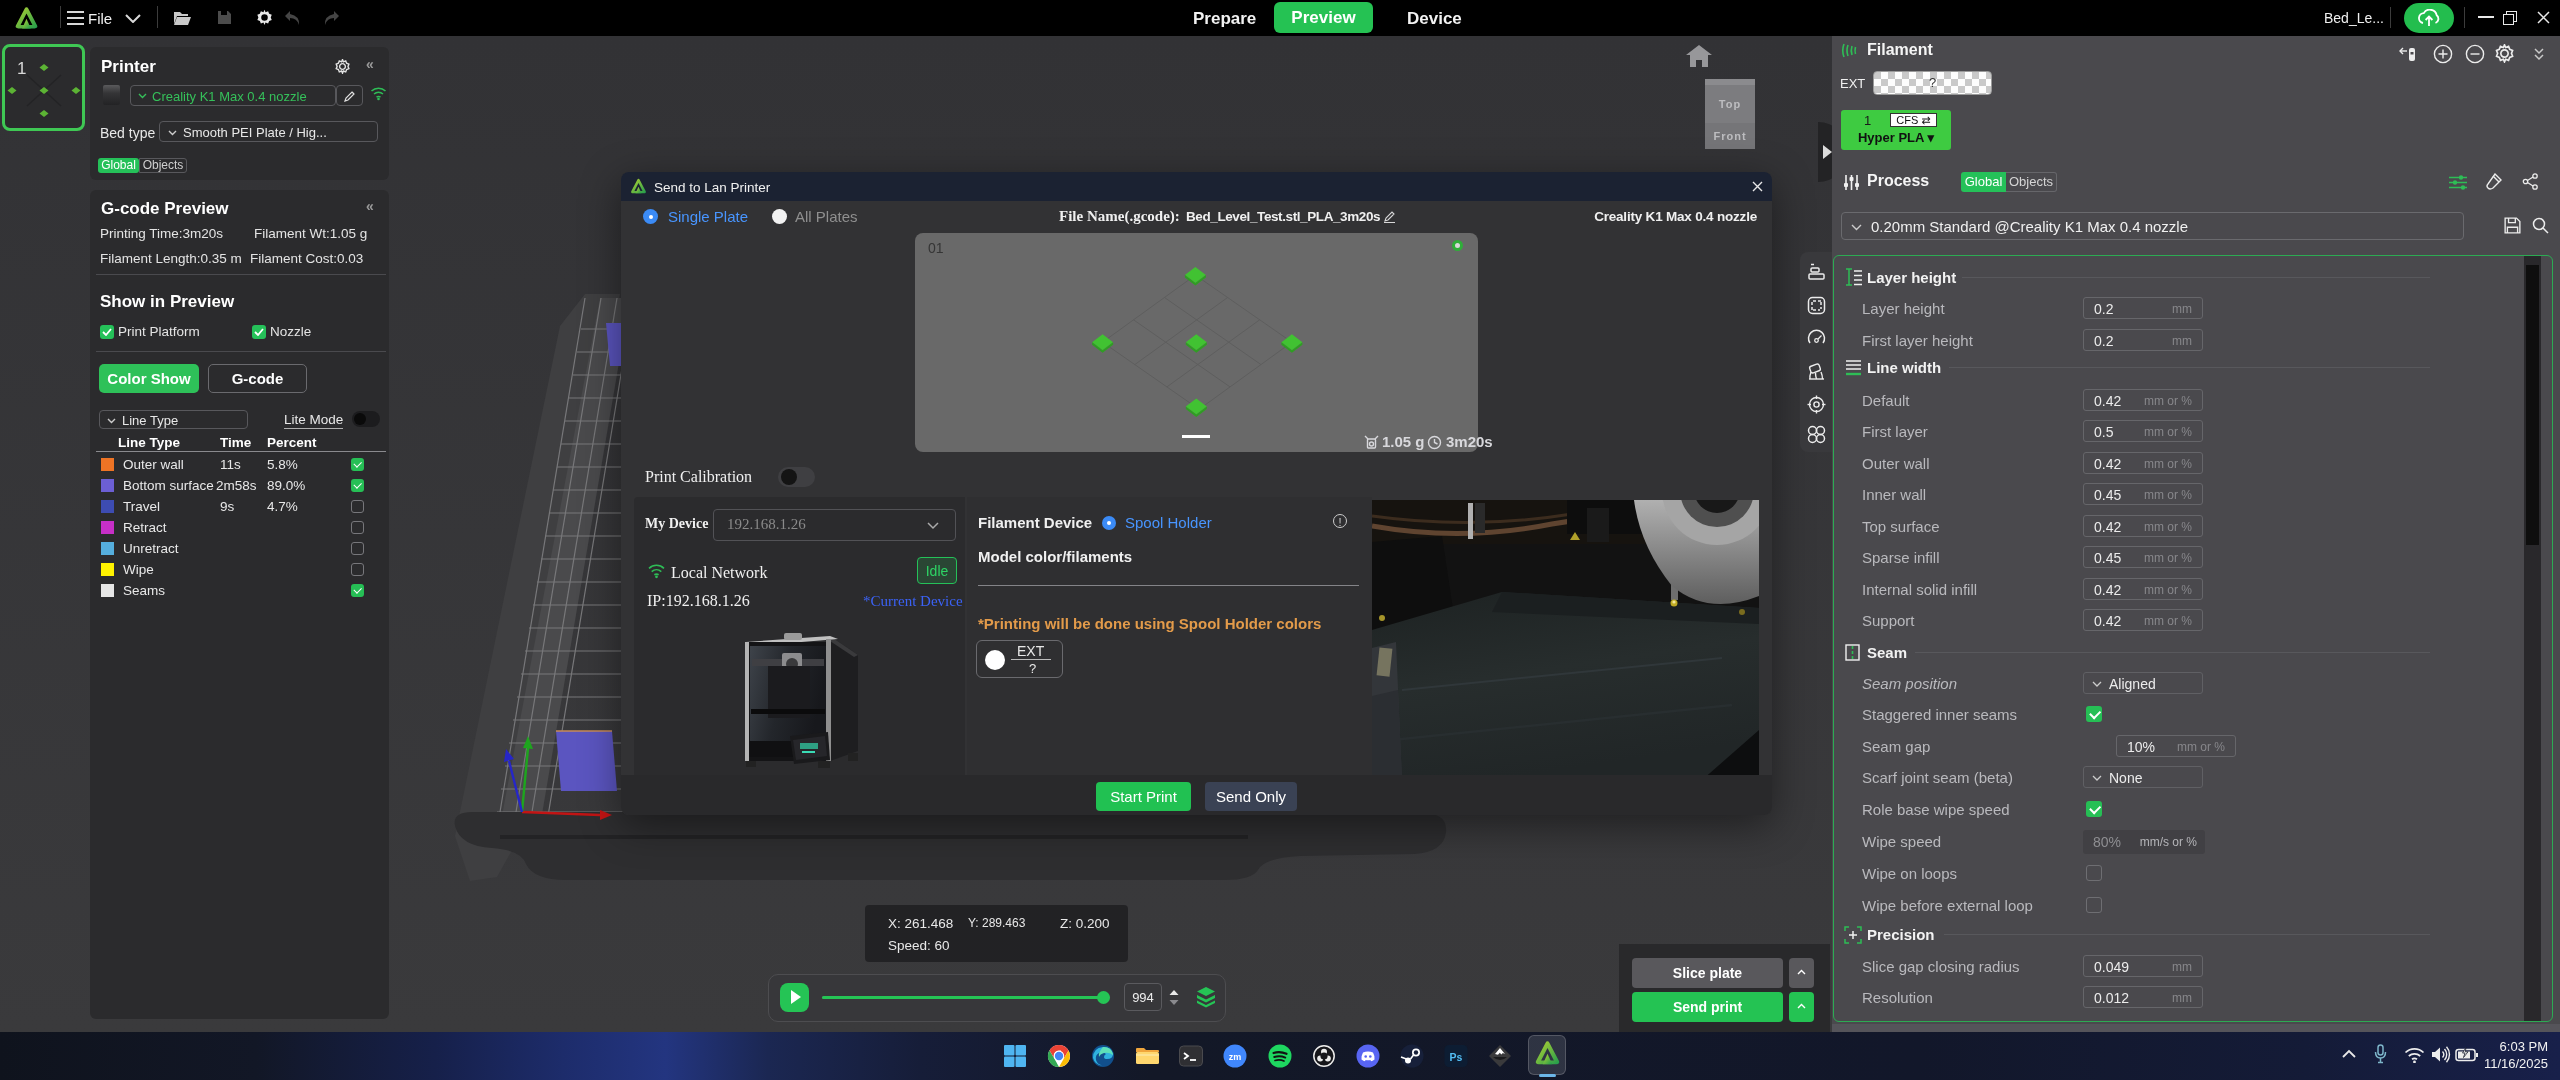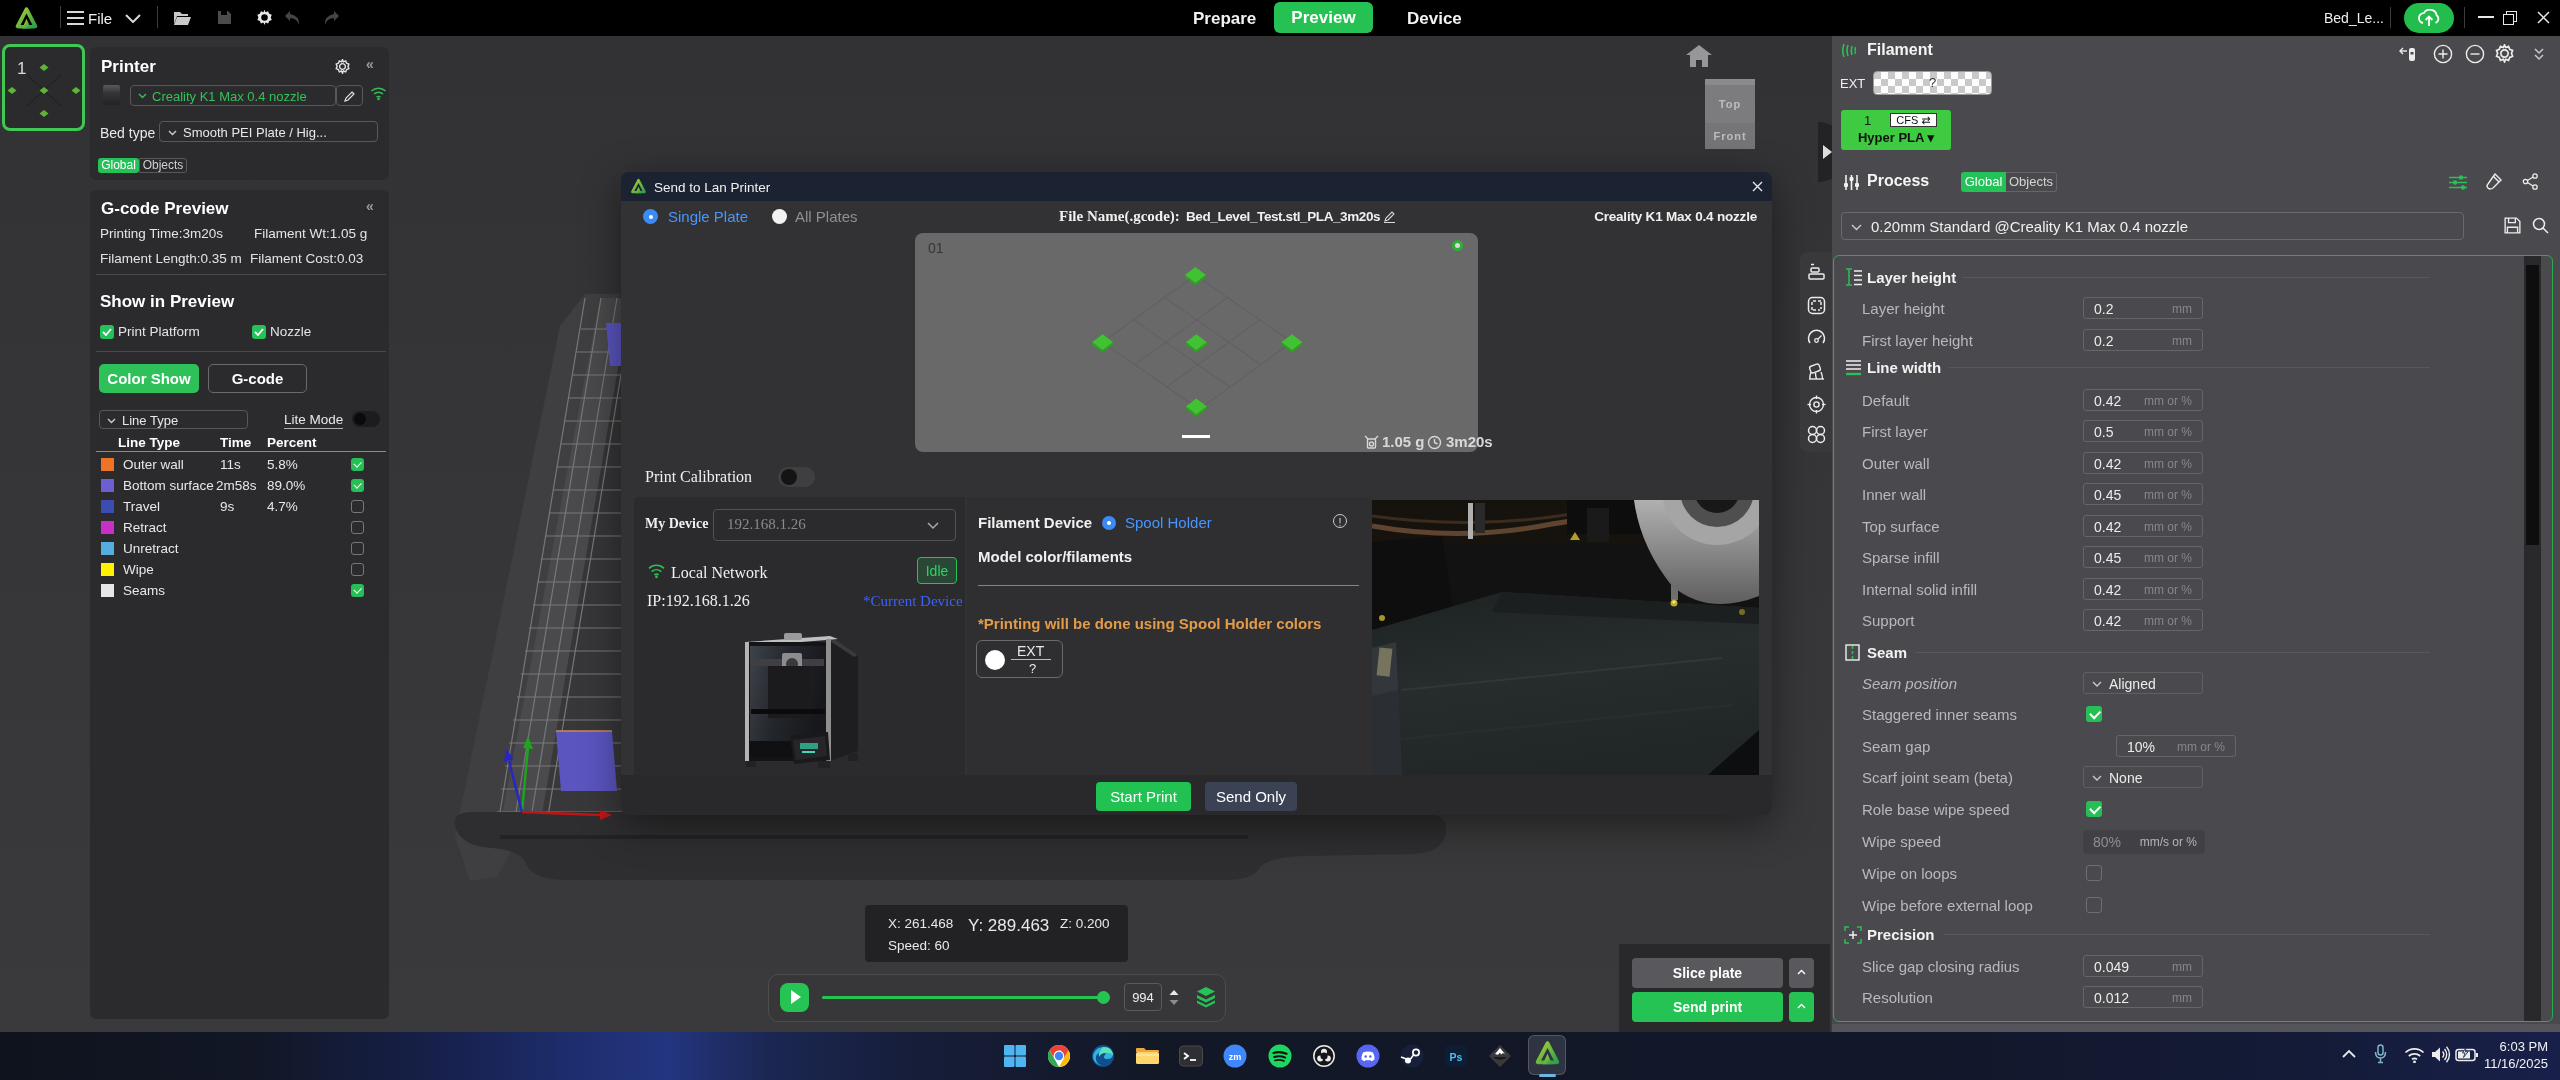--- a/index.html
+++ b/index.html
@@ -777,21 +777,21 @@
       <path d="M1 5 L4.5 1.5 L8 5" stroke="#fff" stroke-width="1.4" fill="none"></path>
     </svg>
   <div class="abs" style="left:1632px;top:992px;width:151px;height:30px;background:#24c353;border-radius:4px;color:#fff;font-size:14px;font-weight:bold;text-align:center;line-height:30px;">Send print</div>
   <div class="abs" style="left:1789px;top:992px;width:25px;height:30px;background:#24c353;border-radius:4px;"></div>
     <svg class="abs" style="left:1797px;top:1003px" width="9" height="6" viewBox="0 0 9 6">
       <path d="M1 5 L4.5 1.5 L8 5" stroke="#fff" stroke-width="1.4" fill="none"></path>
     </svg>
 
   <div class="abs" style="left:865px;top:905px;width:263px;height:57px;background:rgba(32,32,34,0.9);border-radius:4px;">
     <div class="abs" style="left:23px;top:11px;font-size:13.5px;color:#e8e8e8;">X: 261.468</div>
-    <div class="abs" style="left:103px;top:11px;font-size:17px;color:#e8e8e8;">Y: 289.463</div>
+    <div class="abs" style="left:103px;top:11px;font-size:12px;color:#e8e8e8;">Y: 289.463</div>
     <div class="abs" style="left:195px;top:11px;font-size:13.5px;color:#e8e8e8;">Z: 0.200</div>
     <div class="abs" style="left:23px;top:33px;font-size:13.5px;color:#e8e8e8;">Speed: 60</div>
   </div>
 
   <div class="abs" id="taskbar" style="left:0;top:1032px;width:2560px;height:48px;background:linear-gradient(90deg,#0f131d 0%,#121726 10%,#16204a 17%,#1d2c6b 22%,#233580 26%,#1b2752 30%,#161d38 36%,#131827 45%,#12172a 75%,#141b37 90%,#18204a 100%);">
 
     <svg class="abs" style="left:1003px;top:12px" width="24" height="24" viewBox="0 0 24 24">
         <g fill="#4fb5f1">
           <rect x="1" y="1" width="10.5" height="10.5" rx="1"></rect>
           <rect x="12.5" y="1" width="10.5" height="10.5" rx="1"></rect>

